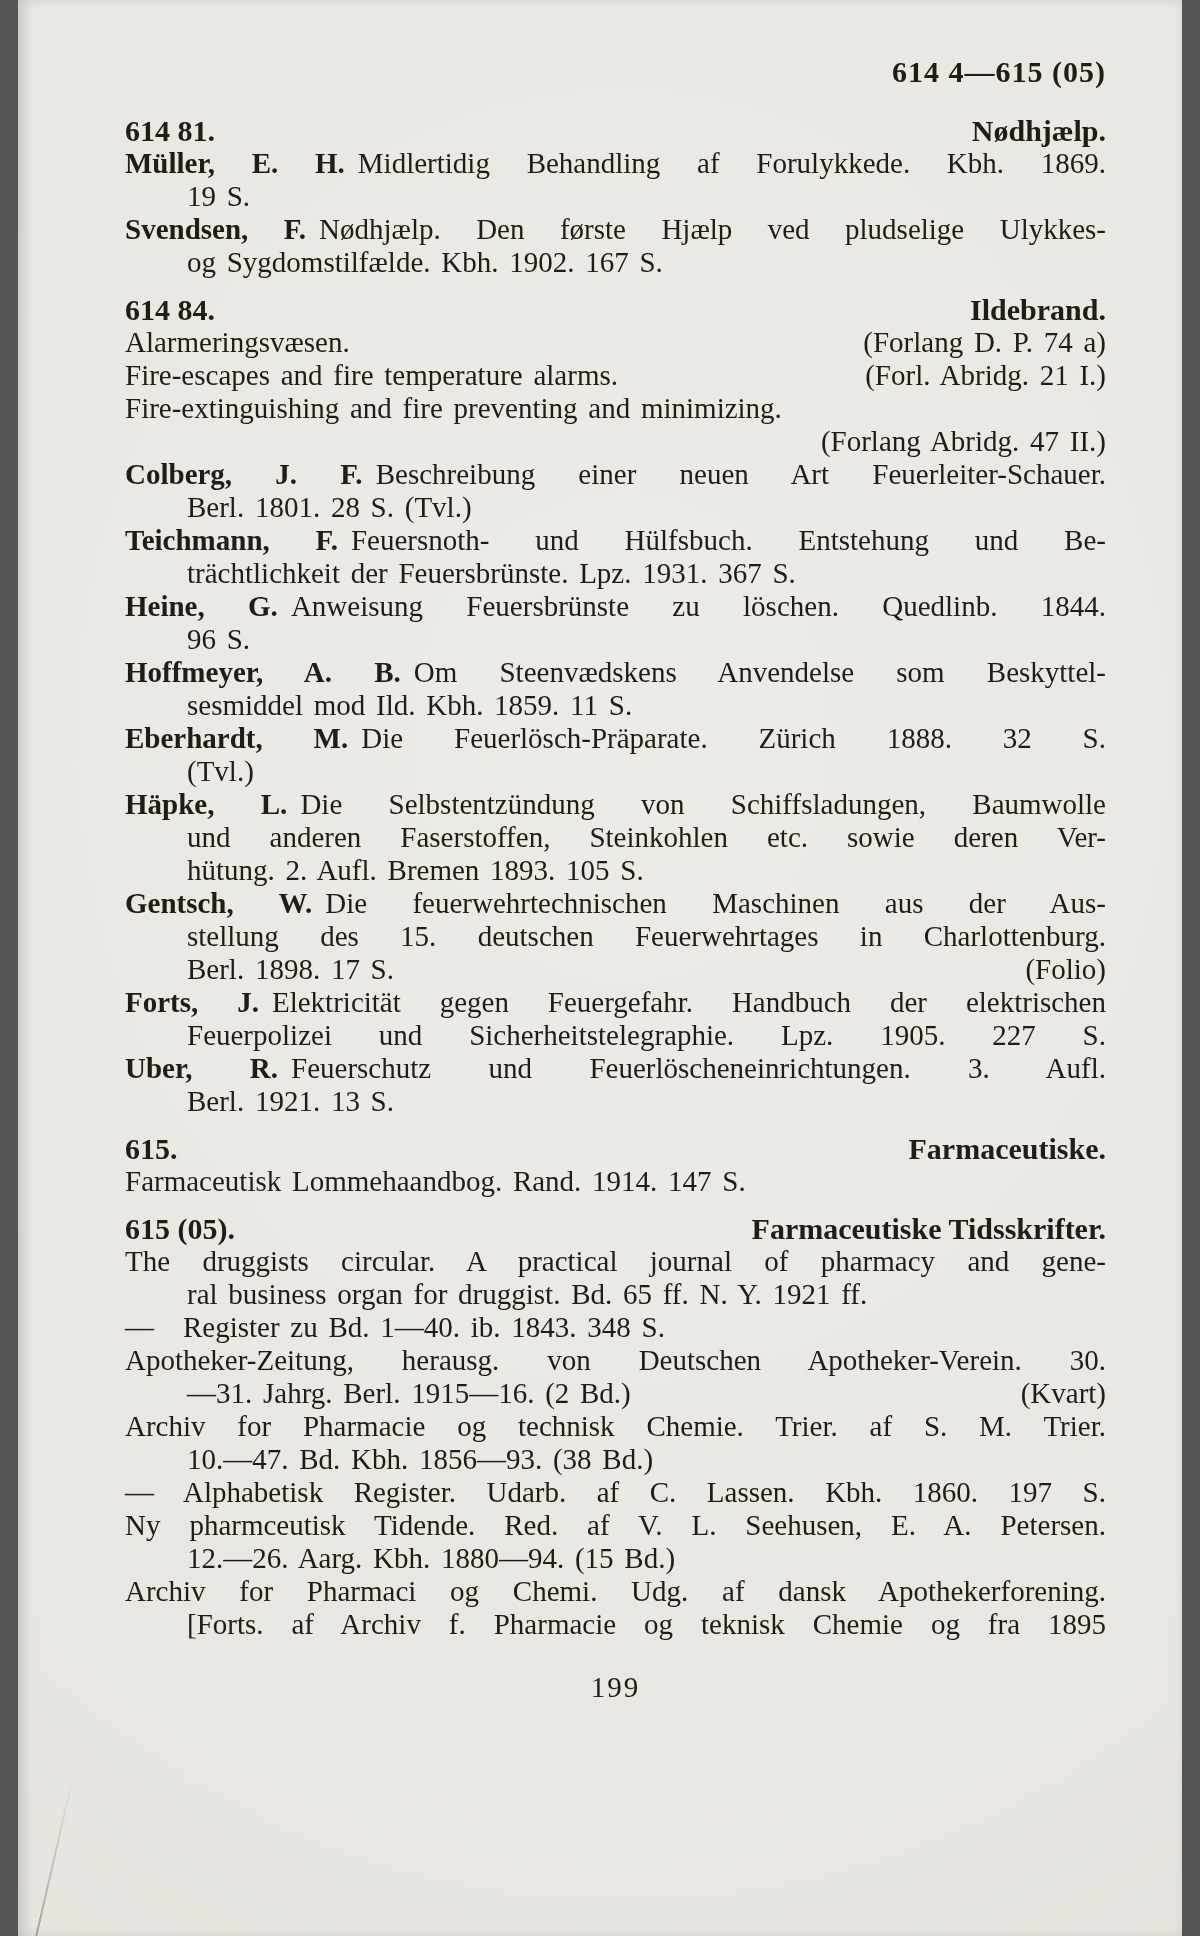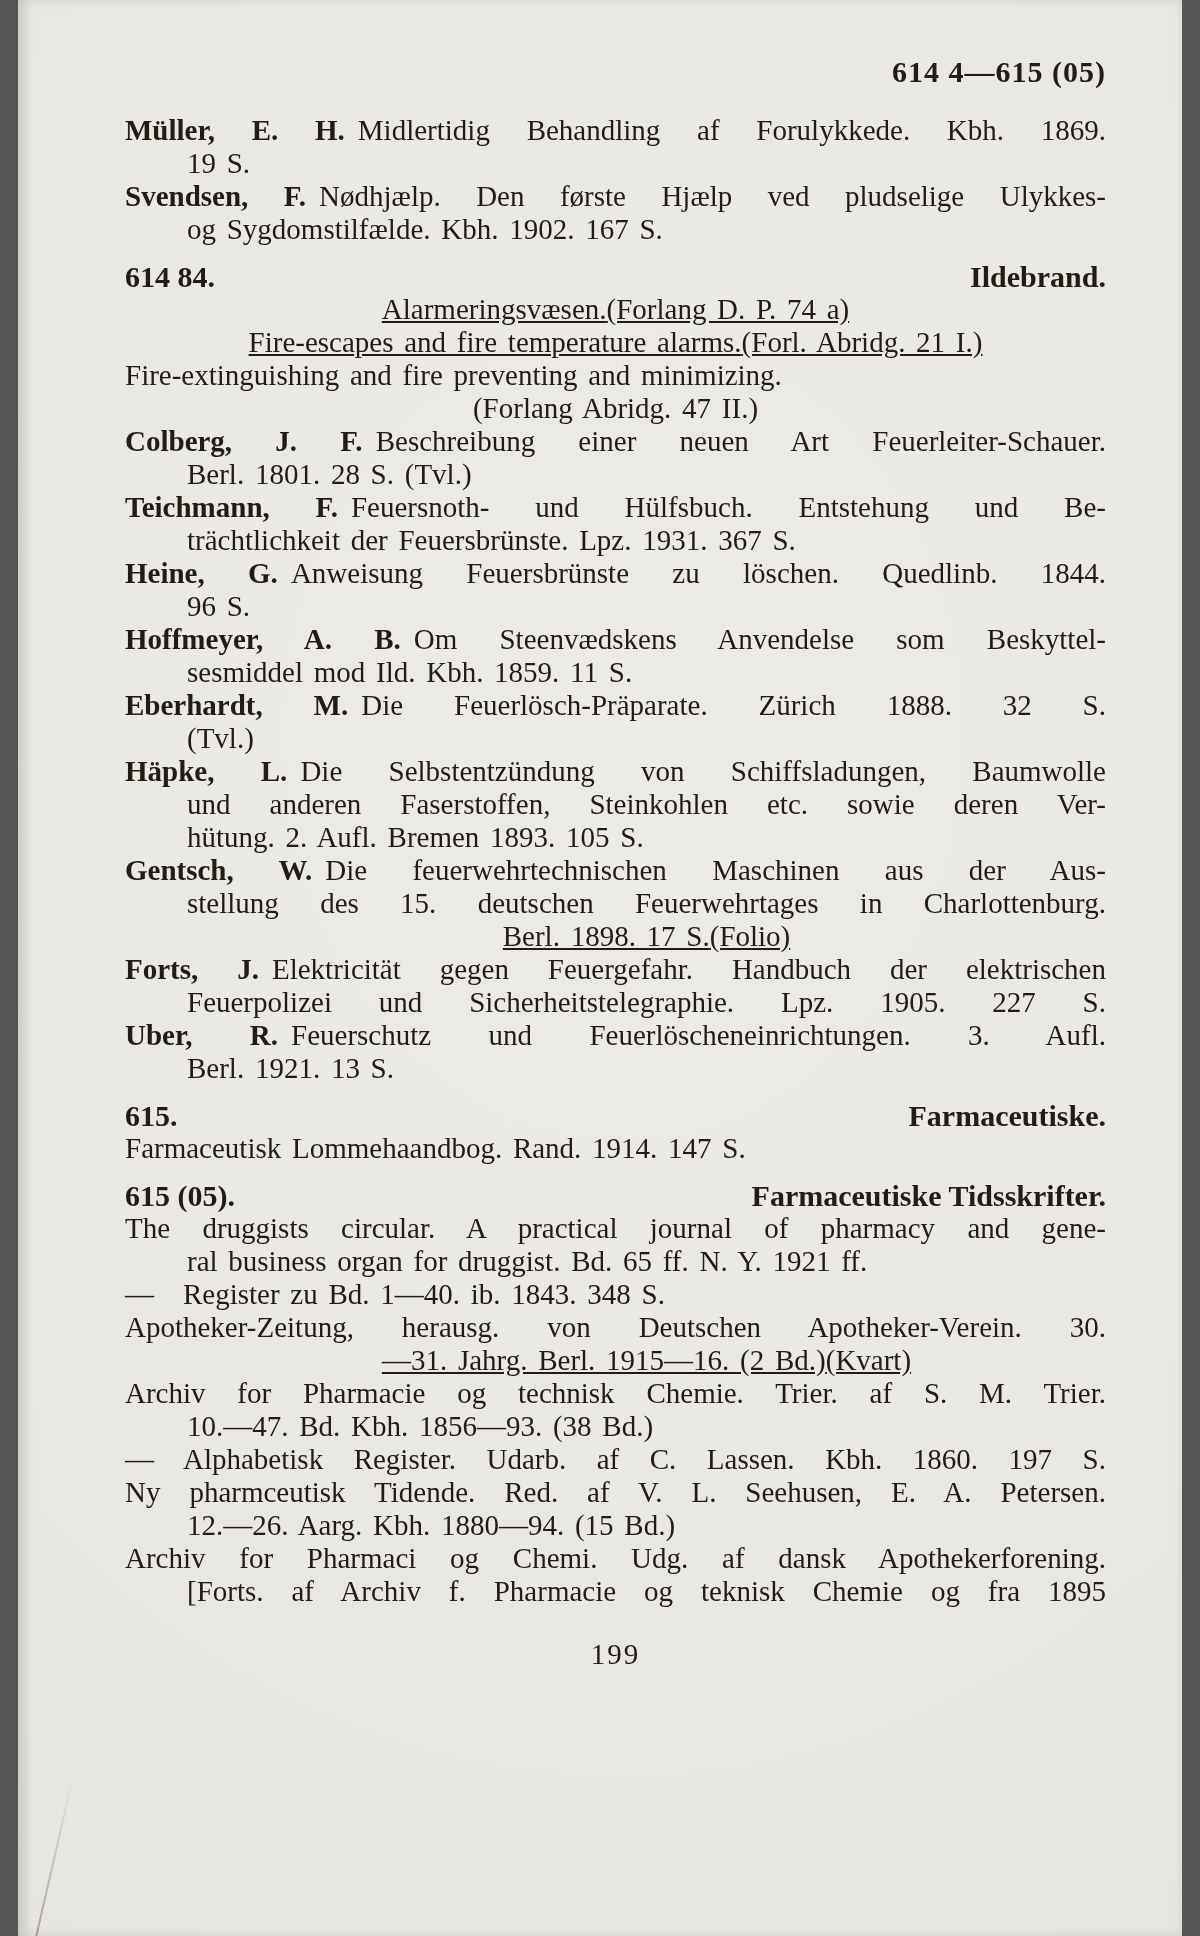--- a/index.html
+++ b/index.html
@@ -28,22 +28,22 @@
     font-weight:bold; font-size:30px; line-height:33px; height:33px;
     white-space:nowrap;
   }
   .entry { }
   .line {
     font-size:29px; line-height:33px; height:33px;
     white-space:nowrap; word-spacing:0.12em;
   }
   .line.indent { padding-left:62px; }
   .line.justify { text-align:justify; text-align-last:justify; }
-  .line.has-right { display:flex; justify-content:center;text-decoration:underline; }
-  .line.right-only { display:flex; justify-content:center; }
+  .line.has-right { display:flex; justify-content:space-between; }
+  .line.right-only { display:flex; justify-content:flex-end; }
   .author { font-weight:bold; margin-right:0.45em; }
   .right-note { }
   .page-number {
     font-size:29px; line-height:33px; text-align:center;
     margin-top:30px; letter-spacing:2px;
   }
   .crease {
     position:absolute; left:34px; bottom:-10px;
     width:2px; height:165px;
     background:linear-gradient(to top, rgba(40,35,28,0.35), rgba(40,35,28,0.02));
@@ -56,20 +56,24 @@
 </style>
 </head>
 <body>
 
 <div class="page">
   <div class="edge-shade"></div>
   <div class="content">
     <div class="page-header">614 4—615 (05)</div>
     <div id="bibliography">
         <section class="bib-section">
+          <div class="sec-head">
+            <span class="sec-num">614 81.</span>
+            <span class="sec-title">Nødhjælp.</span>
+          </div>
           <div class="entry">
             <div class="line justify"><span class="author">Müller, E. H.</span><span class="t">Midlertidig Behandling af Forulykkede. Kbh. 1869.</span></div>
             <div class="line indent"><span class="t">19 S.</span></div>
           </div>
           <div class="entry">
             <div class="line justify"><span class="author">Svendsen, F.</span><span class="t">Nødhjælp. Den første Hjælp ved pludselige Ulykkes-</span></div>
             <div class="line indent"><span class="t">og Sygdomstilfælde. Kbh. 1902. 167 S.</span></div>
           </div>
         </section>
         <section class="bib-section">

